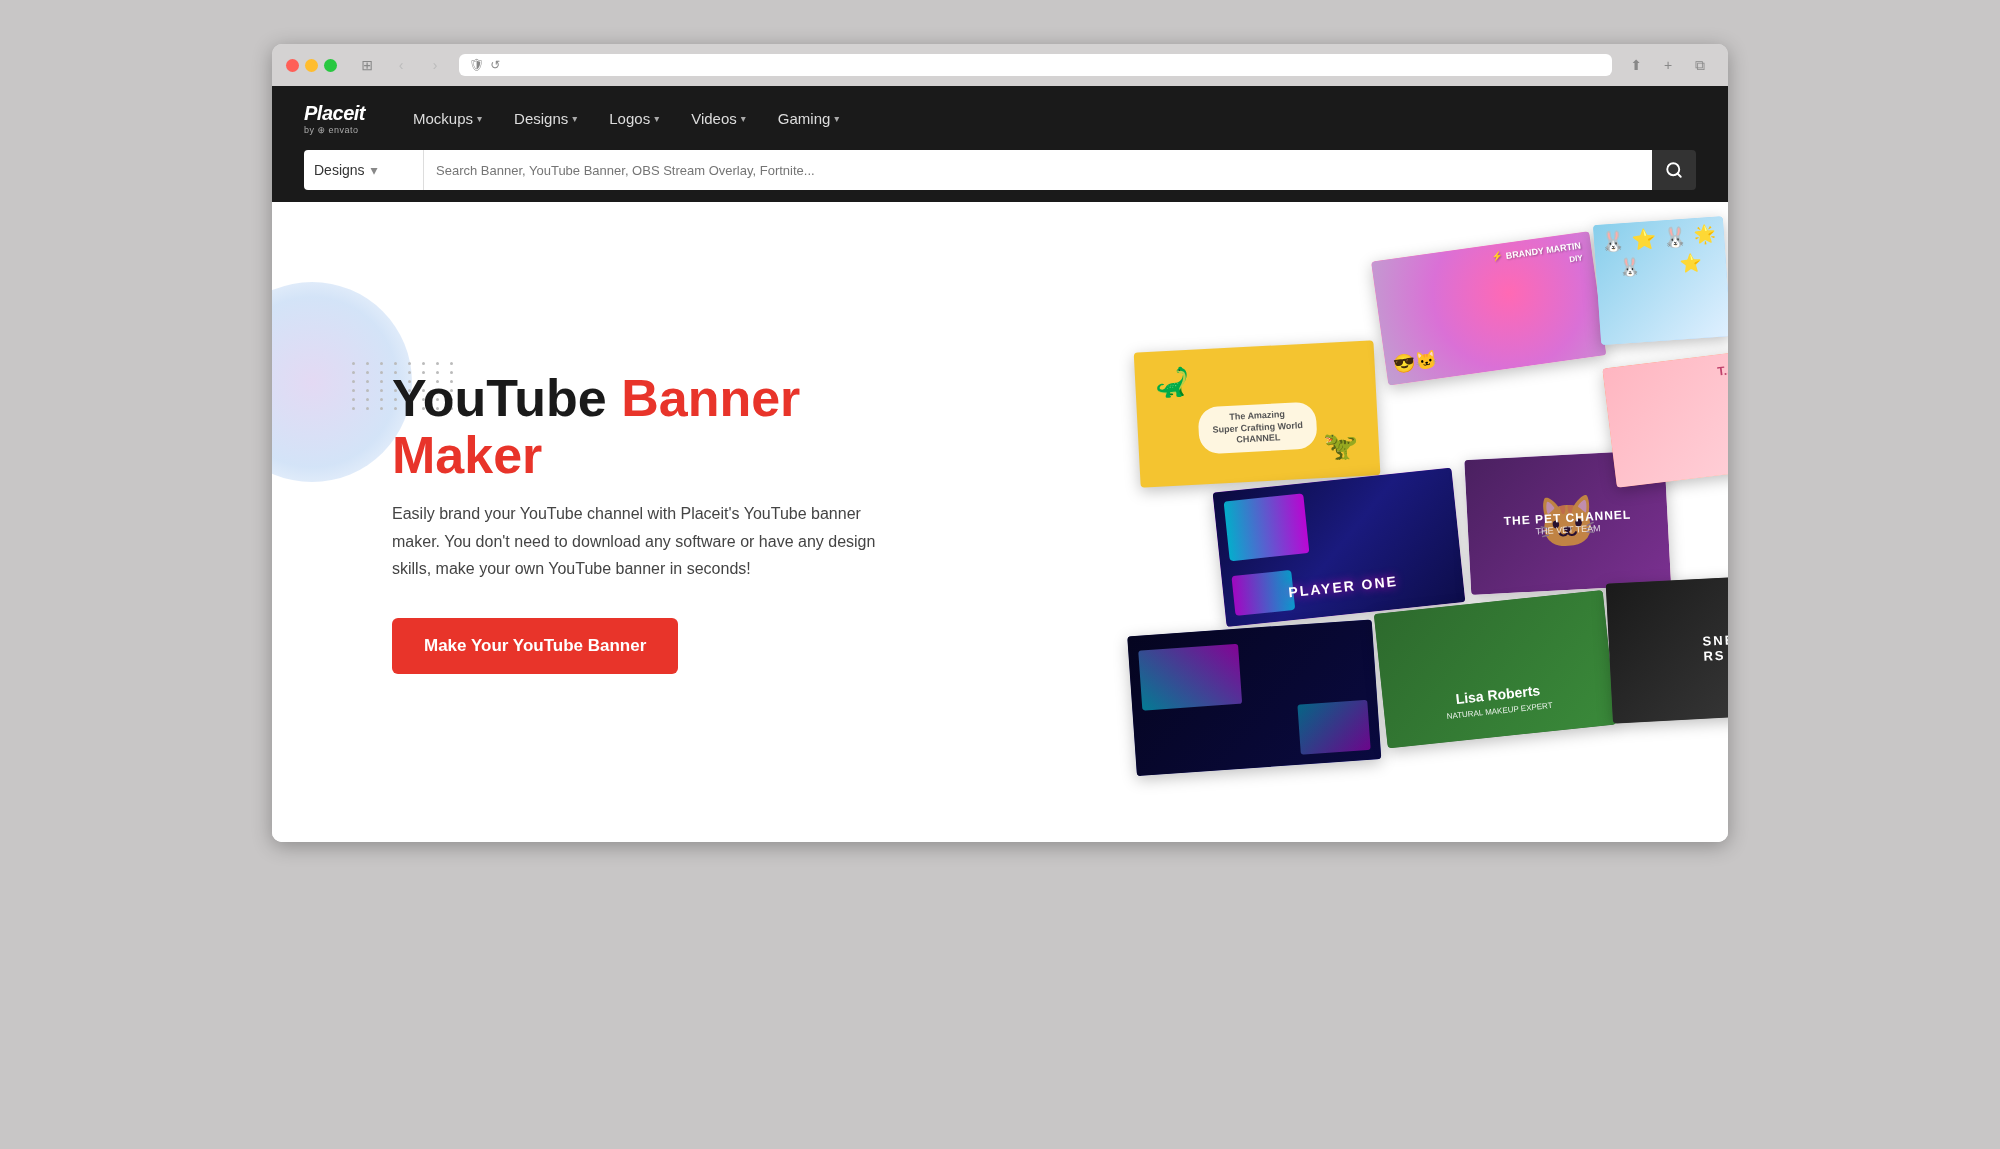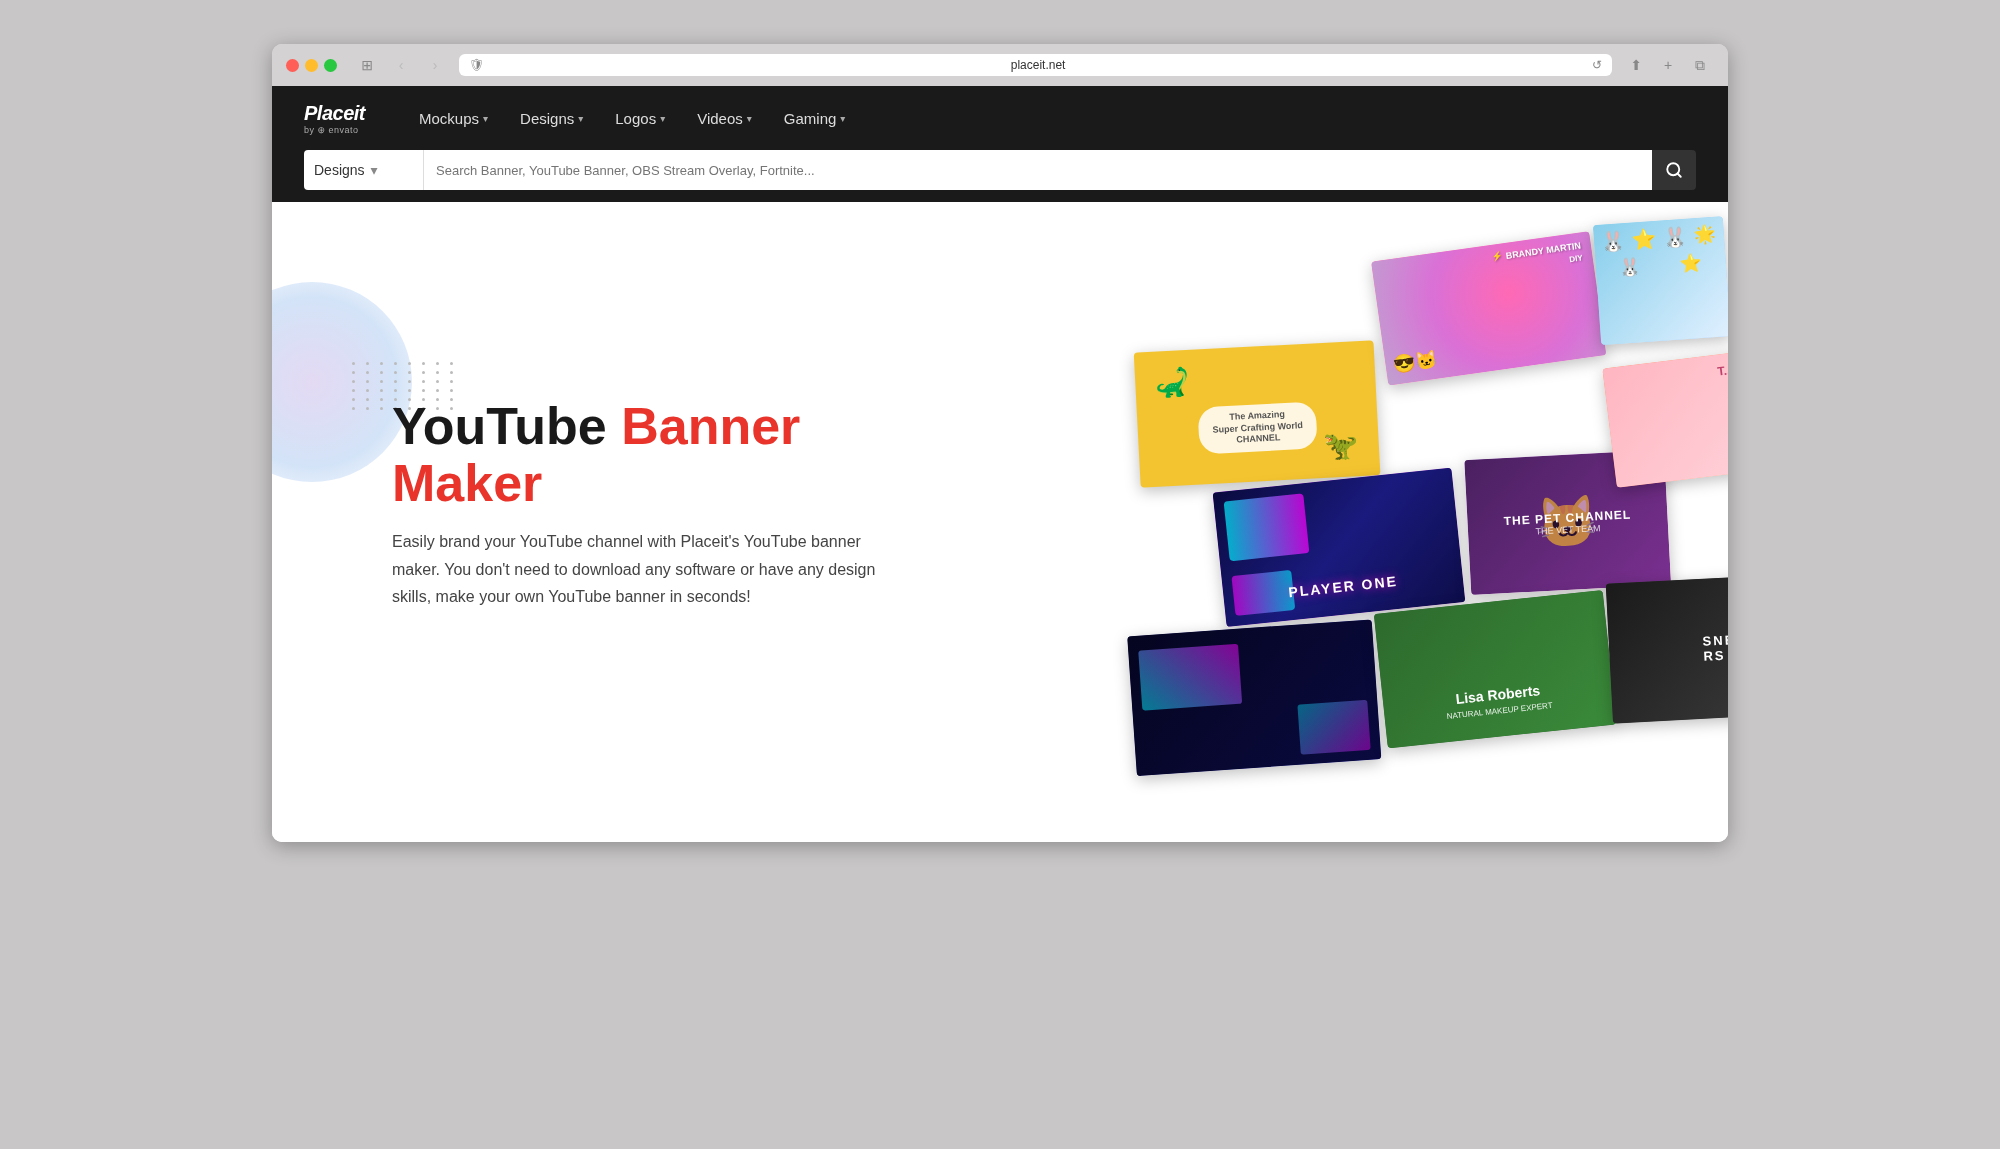--- a/index.html
+++ b/index.html
@@ -16,21 +16,21 @@
     .browser-icons-left { display: flex; gap: 6px; margin-left: 6px; }
     .browser-icon { width: 28px; height: 20px; display: flex; align-items: center; justify-content: center; color: #888; font-size: 14px; }
     .address-bar-container { flex: 1; display: flex; align-items: center; background: white; border-radius: 6px; padding: 4px 10px; gap: 6px; }
     .address-bar { flex: 1; border: none; outline: none; font-size: 12px; color: #333; background: transparent; text-align: center; }
     .browser-icons-right { display: flex; gap: 4px; }
 
     
     .site { background: white; }
 
     
-    .nav { background: #1a1a1a; display: flex; align-items: center; padding: 0 32px; height: 64px; gap: 6px; }
+    .nav { background: #1a1a1a; display: flex; align-items: center; padding: 0 32px; height: 64px; gap: 0; }
     .logo { display: flex; flex-direction: column; margin-right: 32px; cursor: pointer; }
     .logo-top { font-size: 20px; font-weight: 700; color: white; font-style: italic; letter-spacing: -0.5px; }
     .logo-bottom { font-size: 9px; color: #aaa; letter-spacing: 0.5px; }
     .nav-links { display: flex; align-items: center; gap: 0; flex: 1; }
     .nav-item { color: #ddd; font-size: 15px; padding: 0 16px; height: 64px; display: flex; align-items: center; gap: 4px; cursor: pointer; text-decoration: none; white-space: nowrap; }
     .nav-chevron { font-size: 10px; color: #aaa; }
     .nav-right { display: flex; align-items: center; gap: 16px; }
     .btn-pricing { background: #7b2ff7; color: white; padding: 10px 22px; border-radius: 6px; font-size: 15px; font-weight: 600; cursor: pointer; border: none; }
     .btn-free { color: #ddd; font-size: 15px; cursor: pointer; }
     .btn-login { color: #ddd; font-size: 15px; cursor: pointer; }
@@ -93,21 +93,20 @@
       <div class="traffic-light tl-yellow"></div>
       <div class="traffic-light tl-green"></div>
     </div>
     <div class="browser-icons-left">
       <div class="browser-icon" style="color:#888;">⊞</div>
       <div class="browser-icon" style="color:#bbb;">‹</div>
       <div class="browser-icon" style="color:#bbb;">›</div>
     </div>
     <div class="address-bar-container">
       <span style="color:#888; font-size:12px;">🛡</span>
-      <input class="address-bar" value="placeit.net" readonly="" style="">
       <span style="color:#888; font-size:12px;">↺</span>
     </div>
     <div class="browser-icons-right">
       <div class="browser-icon" style="color:#888;">⬆</div>
       <div class="browser-icon" style="color:#888;">+</div>
       <div class="browser-icon" style="color:#888;">⧉</div>
     </div>
   </div>
 
   <div class="site">
@@ -212,20 +211,21 @@
               <div class="dot"></div>
               <div class="dot"></div>
         </div>
       </div>
 
       <div class="hero-content">
         <h1 class="hero-title">
           <span>YouTube </span><span class="hero-title-highlight">Banner Maker</span>
         </h1>
         <p class="hero-desc">Easily brand your YouTube channel with Placeit's YouTube banner maker.  You don't need to download any software or have any design skills, make your own YouTube banner in seconds!</p>
+        <button class="btn-cta">Make Your YouTube Banner</button>
       </div>
 
       <div class="hero-banners">
         <div class="banner-collage">
 
           <div class="banner-card bc1">
             <span class="dino-emoji d1">🦕</span>
             <span class="dino-emoji d2">🦖</span>
             <div class="bc1-label" style="white-space:normal; font-size:9px; line-height:1.3;">The Amazing<br>Super Crafting World<br>CHANNEL</div>
           </div>

